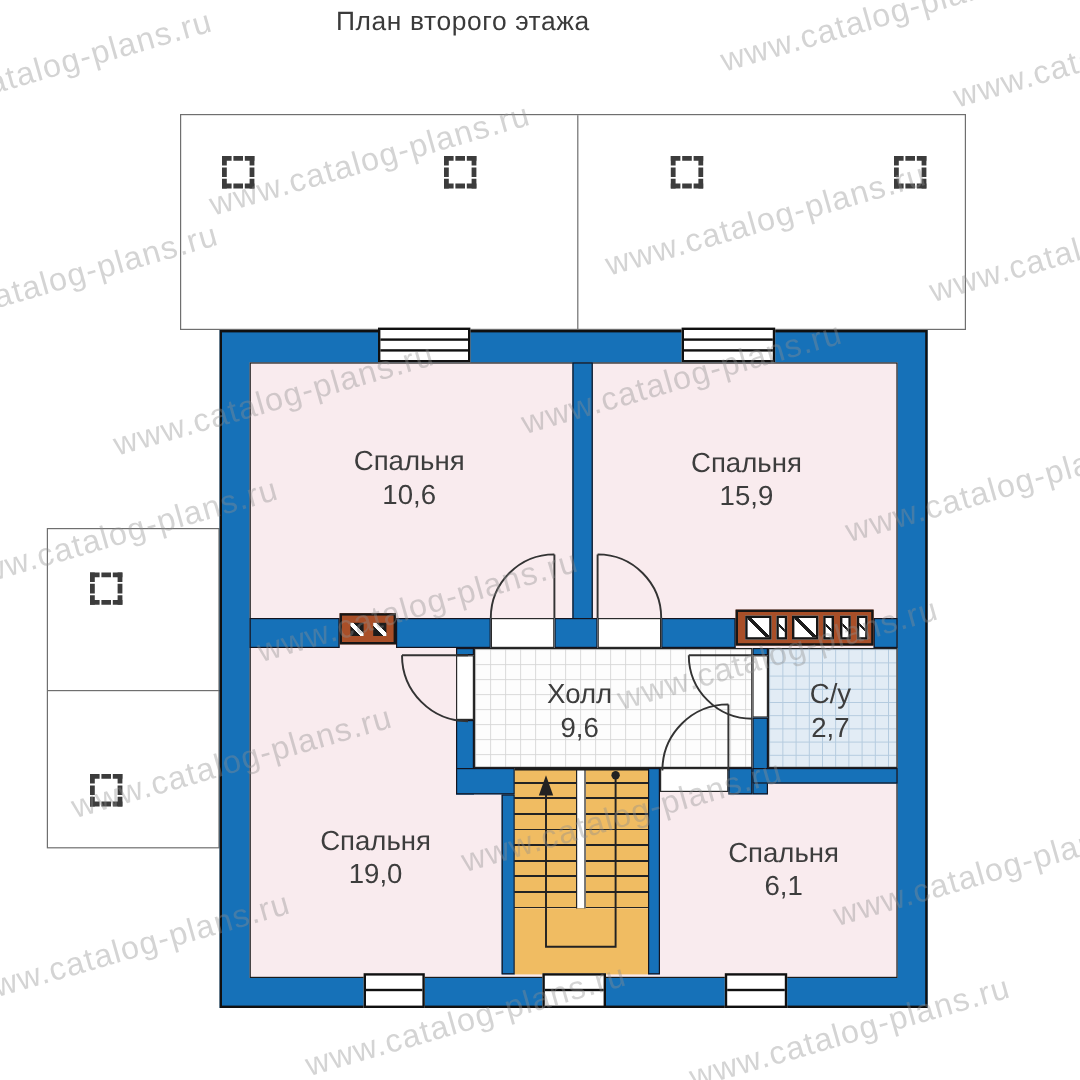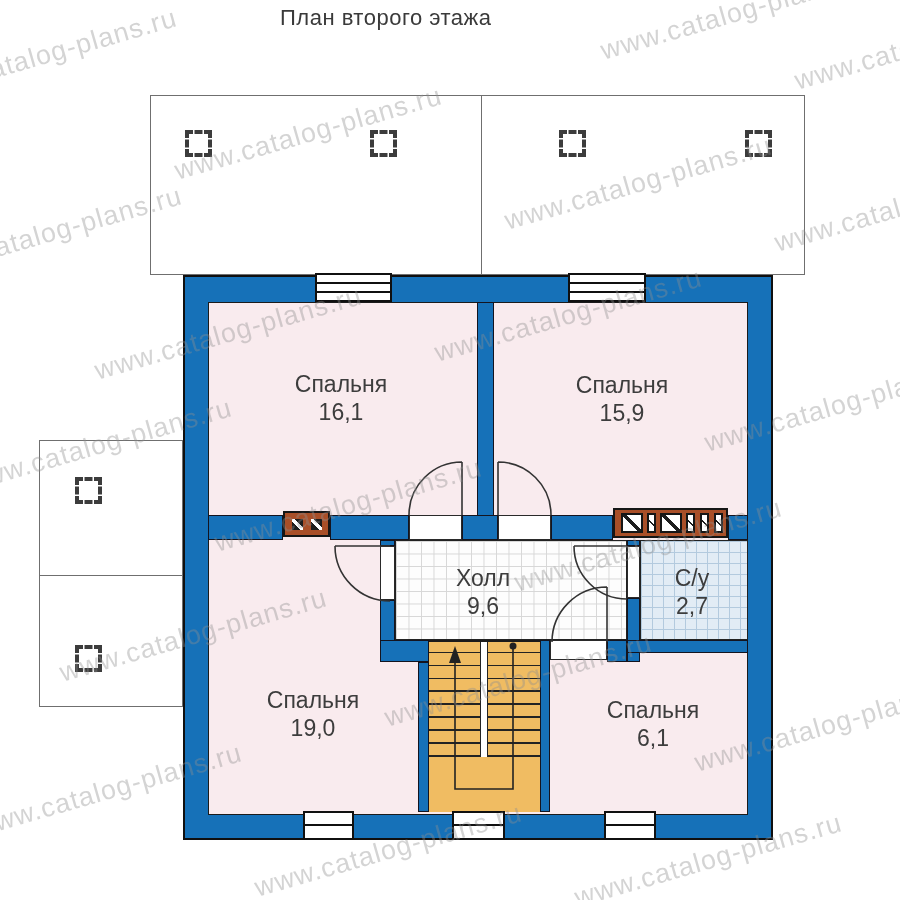--- a/index.html
+++ b/index.html
@@ -153,21 +153,21 @@
     <path d="M552,642 A55,55 0 0 1 607,587 M607,642 L607,587"></path>
   </g>
   <path d="M429,641 L540,641" stroke="#1b1b1b" stroke-width="2"></path>
   <path d="M455,654 L455,789 L513,789 L513,646" stroke="#222" stroke-width="1.6" fill="none"></path>
   <polygon points="449,663 455,646 461,663" fill="#222"></polygon>
   <circle cx="513" cy="646" r="3.5" fill="#222"></circle>
 </svg>
 
 <div class="abs room-label" style="left:341px;top:370px;">
   <div>Спальня</div>
-  <div>16,1</div>
+  <div>10,6</div>
 </div>
 <div class="abs room-label" style="left:622px;top:371px;">
   <div>Спальня</div>
   <div>15,9</div>
 </div>
 <div class="abs room-label" style="left:313px;top:686px;">
   <div>Спальня</div>
   <div>19,0</div>
 </div>
 <div class="abs room-label" style="left:653px;top:696px;">

